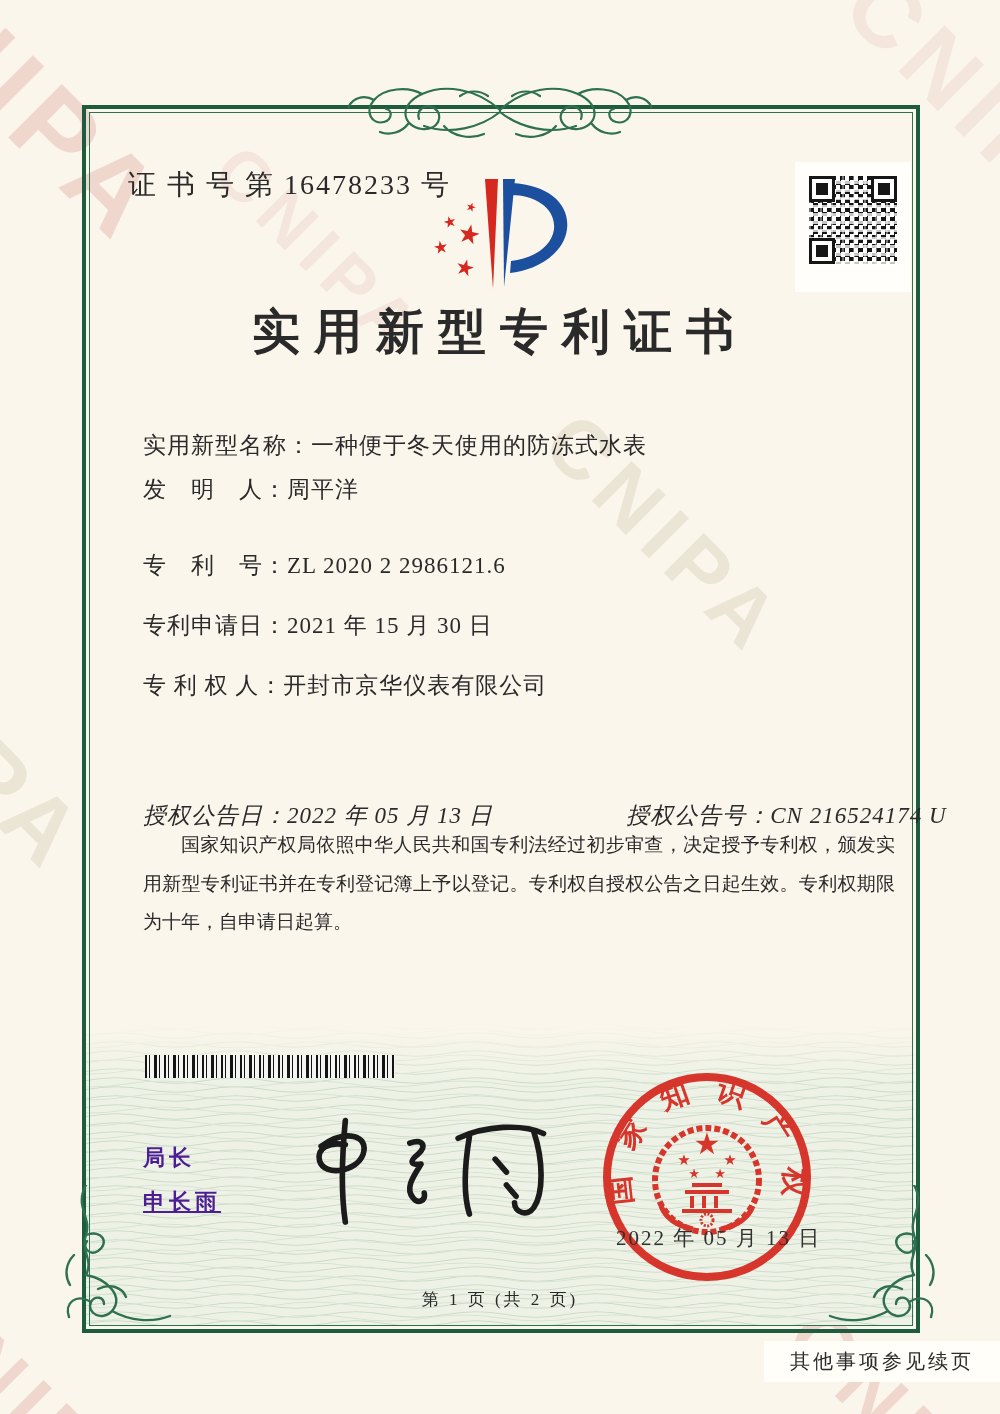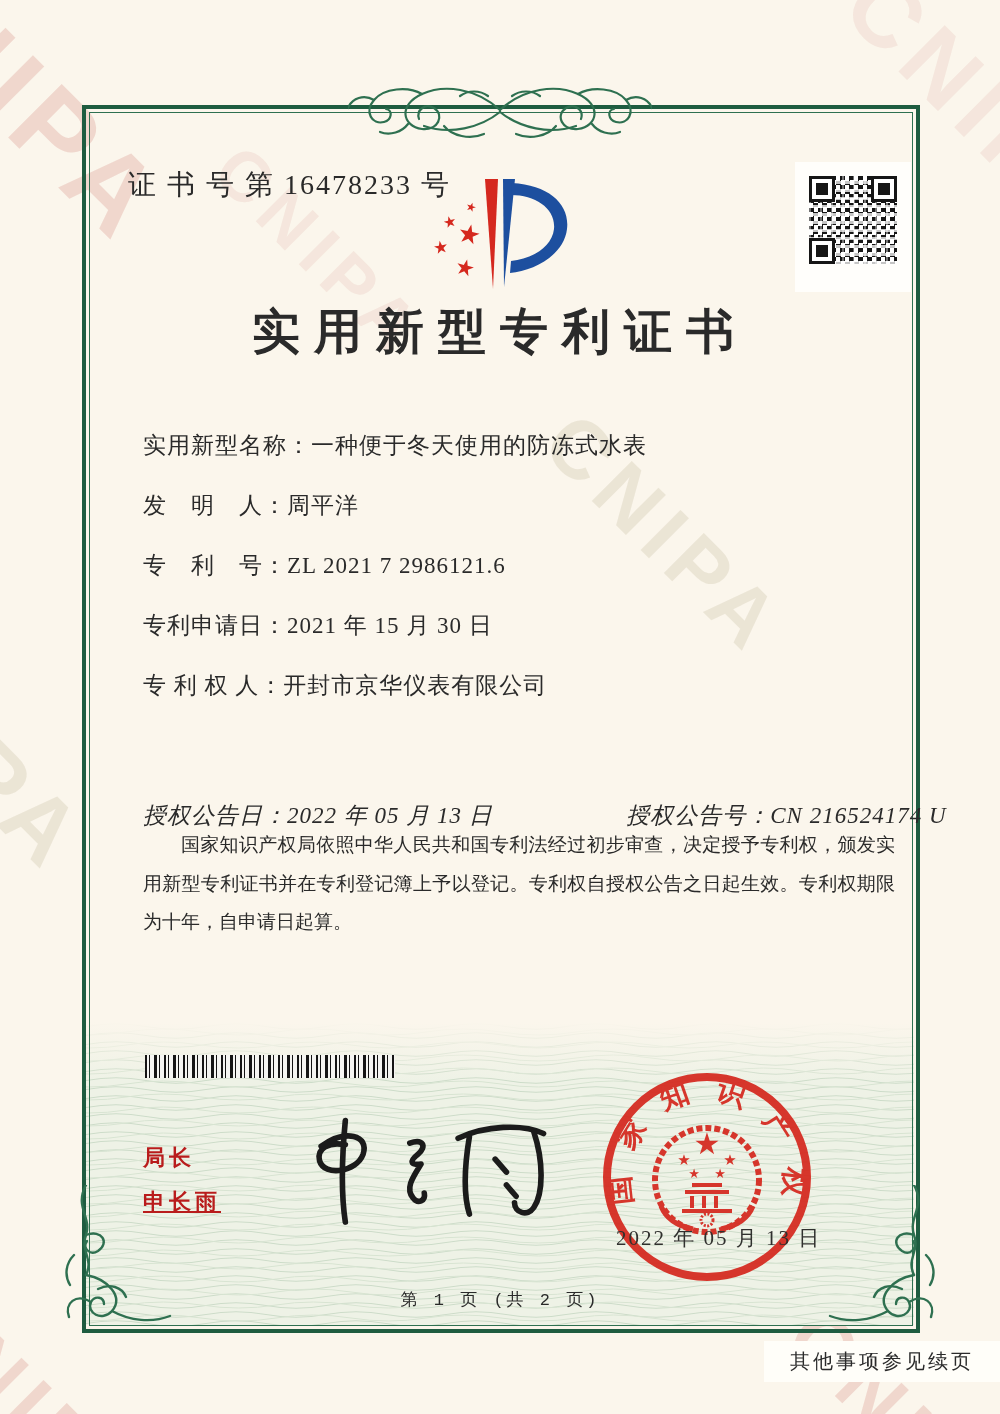--- a/index.html
+++ b/index.html
@@ -40,28 +40,28 @@
   
   #body-text{left:143px;top:826px;width:752px;font-size:19px;line-height:38.5px;
              text-align:justify;z-index:2;}
   #body-text p{margin:0;text-indent:2em;}
   
   #barcode{left:145px;top:1055px;width:250px;height:23px;z-index:2;
     background-image:repeating-linear-gradient(90deg,#151515 0 2px,#f5f5f2 2px 4px,#151515 4px 5px,
       #f5f5f2 5px 9px,#151515 9px 12px,#f5f5f2 12px 14px,#151515 14px 15px,#f5f5f2 15px 19px);}
   
   .sig-label{position:absolute;left:143px;font-size:22px;font-weight:bold;z-index:2;
-    font-family:"Liberation Sans","DejaVu Sans",sans-serif;color:#b91c1c;letter-spacing:4px;}
+    font-family:"Liberation Sans","DejaVu Sans",sans-serif;color:#4c1d95;letter-spacing:4px;}
   #signature-svg{left:268px;top:1098px;width:290px;height:145px;z-index:2;}
   
   #seal{left:598px;top:1068px;width:218px;height:218px;z-index:2;opacity:.93;}
   #seal-date{left:616px;top:1224px;width:200px;font-size:21px;letter-spacing:2px;color:#30302e;
              z-index:3;white-space:nowrap;}
   
-  #page-no{left:0;top:1288px;width:1000px;text-align:center;font-size:17px;letter-spacing:3px;z-index:2;font-family:Liberation Mono, monospace;}
+  #page-no{left:0;top:1288px;width:1000px;text-align:center;font-size:17px;letter-spacing:3px;z-index:2;}
   #note-box{left:0;top:1341px;width:1000px;text-align:right;z-index:2;}
   #note-box span{display:inline-block;background:#fffef9;padding:7px 26px;font-size:20px;
                  letter-spacing:3px;}
   .orn{z-index:3;pointer-events:none;}
 </style>
 </head>
 <body>
 
 <div id="page">
 
@@ -139,25 +139,25 @@
       <div class="finder" style="right:0;top:0;"></div>
       <div class="finder" style="left:0;bottom:0;"></div>
     </div>
   </div>
 
   <div id="title" class="abs">实用新型专利证书</div>
 
   <div class="frow" style="top:430px;">
     <span class="lbl">实用新型名称：</span><span>一种便于冬天使用的防冻式水表</span>
   </div>
-  <div class="frow" style="top:490px;font-family:Liberation Serif, serif;">
+  <div class="frow" style="top:474px;font-family:Liberation Serif, serif;">
     <span class="lbl">发　明　人：</span><span>周平洋</span>
   </div>
   <div class="frow" style="top:550px;">
-    <span class="lbl">专　利　号：</span><span>ZL 2021 7 2986121.6</span>
+    <span class="lbl">专　利　号：</span><span>ZL 2020 2 2986121.6</span>
   </div>
   <div class="frow" style="top:610px;">
     <span class="lbl">专利申请日：</span><span>2021 年 15 月 30 日</span>
   </div>
   <div class="frow" style="top:670px;">
     <span class="lbl">专 利 权 人：</span><span>开封市京华仪表有限公司</span>
   </div>
   <div class="frow" style="top:800px;font-style:italic;">
     <span class="lbl">授权公告日：</span><span>2022 年 05 月 13 日</span>
     <span style="display:inline-block;width:120px;"></span>

